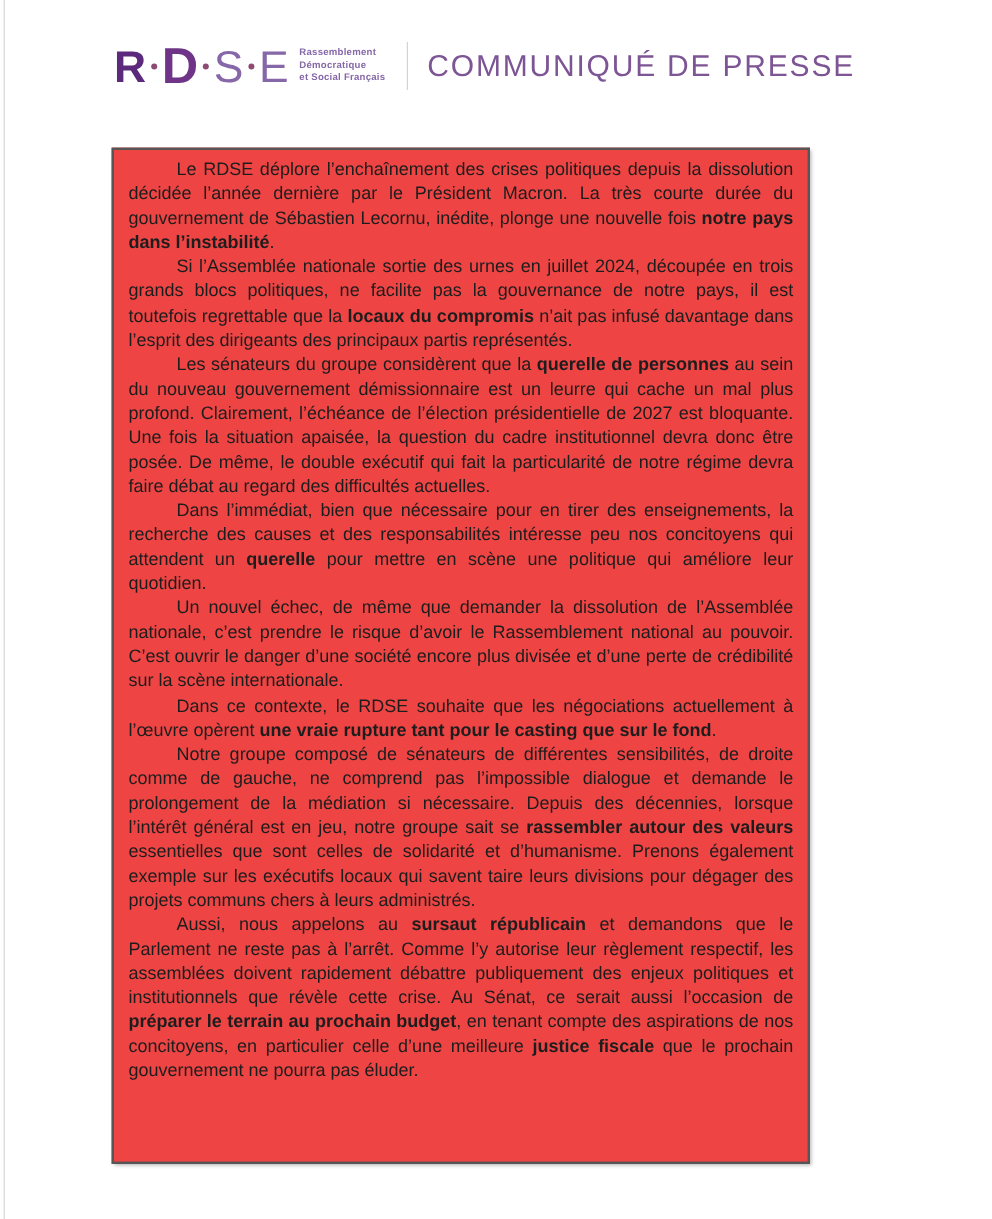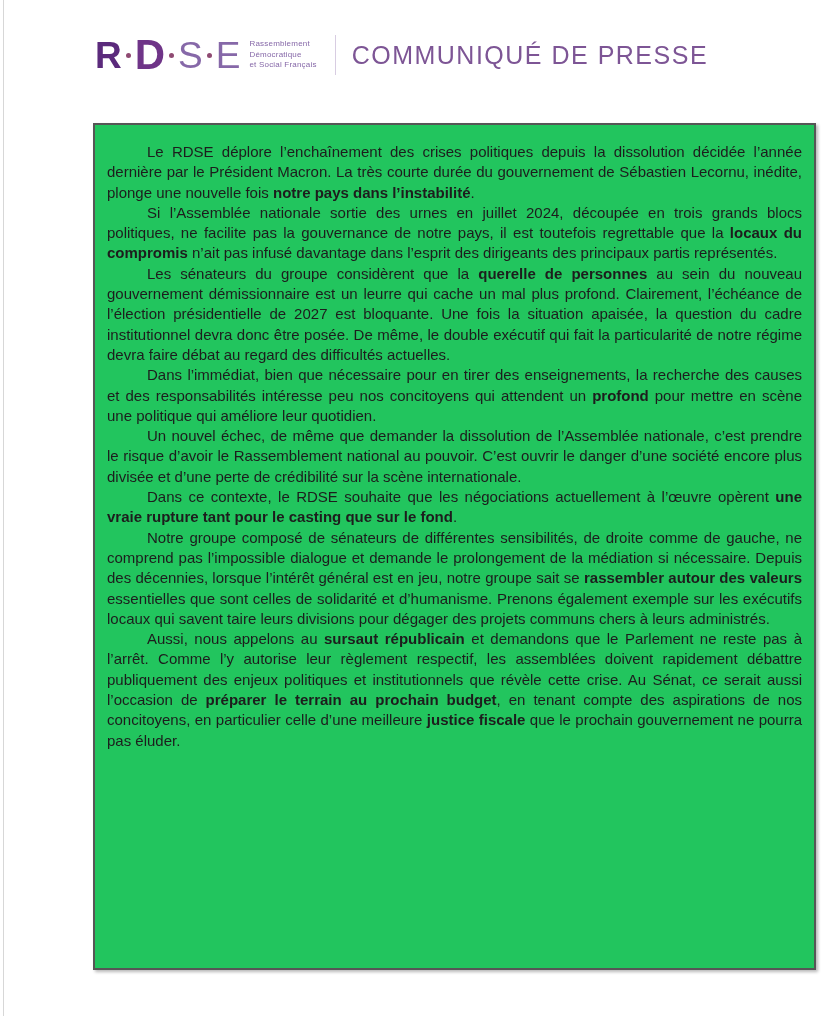--- a/index.html
+++ b/index.html
@@ -33,37 +33,37 @@
   .logo{display:flex;align-items:center;}
   .logo-letters{display:flex;align-items:center;line-height:1;}
   .L{font-size:37px;line-height:1;}
   .L-r{font-weight:800;color:var(--logo-dark);}
   .L-d{font-weight:800;color:var(--logo-mid);font-size:42px;}
   .L-s,.L-e{font-weight:400;color:var(--logo-light);}
   .dot{width:5px;height:5px;border-radius:50%;background:var(--logo-dot);margin:0 4px;flex:0 0 auto;}
   .tagline{
     margin-left:9px;
     font-size:8px;line-height:10.5px;
-    color:var(--logo-light);font-weight:400;letter-spacing:.2px;
+    color:var(--logo-light);font-weight:700;letter-spacing:.2px;
   }
   .sep{width:1px;height:40px;background:var(--separator);margin:0 16px 0 18px;flex:0 0 auto;}
   .title{
     margin:0;
     font-size:25px;font-weight:300;letter-spacing:1.5px;
     color:var(--brand-purple);
     white-space:nowrap;
   }
   
   .box{
     position:absolute;left:93px;top:123px;
-    width:723px;height:847px;
+    width:582px;height:847px;
     border:2px solid var(--box-border);
     box-shadow:2px 2px 3px rgba(0,0,0,.28);
-    padding:17px 12px 10px 12px;
-    background:#22c55e;
+    padding:7px 12px 10px 12px;
+    background:#ef4444;
     overflow:hidden;
   }
   .para{
     margin:0;
     text-align:justify;
     text-indent:40px;
     font-size:15px;
     line-height:20.3px;
     color:var(--text);
   }
@@ -92,18 +92,18 @@
     </div>
   </div>
   <div class="sep"></div>
   <h1 class="title">COMMUNIQUÉ DE PRESSE</h1>
 </div>
 
 <div class="box">
     <p class="para"><span>Le RDSE déplore l’enchaînement des crises politiques depuis la dissolution décidée l’année dernière par le Président Macron. La très courte durée du gouvernement de Sébastien Lecornu, inédite, plonge une nouvelle fois </span><b>notre pays dans l’instabilité</b><span>.</span></p>
     <p class="para"><span>Si l’Assemblée nationale sortie des urnes en juillet 2024, découpée en trois grands blocs politiques, ne facilite pas la gouvernance de notre pays, il est toutefois regrettable que la </span><b>locaux du compromis</b><span> n’ait pas infusé davantage dans l’esprit des dirigeants des principaux partis représentés.</span></p>
     <p class="para"><span>Les sénateurs du groupe considèrent que la </span><b>querelle de personnes</b><span> au sein du nouveau gouvernement démissionnaire est un leurre qui cache un mal plus profond. Clairement, l’échéance de l’élection présidentielle de 2027 est bloquante. Une fois la situation apaisée, la question du cadre institutionnel devra donc être posée. De même, le double exécutif qui fait la particularité de notre régime devra faire débat au regard des difficultés actuelles.</span></p>
-    <p class="para"><span>Dans l’immédiat, bien que nécessaire pour en tirer des enseignements, la recherche des causes et des responsabilités intéresse peu nos concitoyens qui attendent un </span><b>profond</b><span> pour mettre en scène une politique qui améliore leur quotidien.</span></p>
+    <p class="para"><span>Dans l’immédiat, bien que nécessaire pour en tirer des enseignements, la recherche des causes et des responsabilités intéresse peu nos concitoyens qui attendent un </span><b>querelle</b><span> pour mettre en scène une politique qui améliore leur quotidien.</span></p>
     <p class="para"><span>Un nouvel échec, de même que demander la dissolution de l’Assemblée nationale, c’est prendre le risque d’avoir le Rassemblement national au pouvoir. C’est ouvrir le danger d’une société encore plus divisée et d’une perte de crédibilité sur la scène internationale.</span></p>
     <p class="para"><span>Dans ce contexte, le RDSE souhaite que les négociations actuellement à l’œuvre opèrent </span><b>une vraie rupture tant pour le casting que sur le fond</b><span>.</span></p>
     <p class="para"><span>Notre groupe composé de sénateurs de différentes sensibilités, de droite comme de gauche, ne comprend pas l’impossible dialogue et demande le prolongement de la médiation si nécessaire. Depuis des décennies, lorsque l’intérêt général est en jeu, notre groupe sait se </span><b>rassembler autour des valeurs</b><span> essentielles que sont celles de solidarité et d’humanisme. Prenons également exemple sur les exécutifs locaux qui savent taire leurs divisions pour dégager des projets communs chers à leurs administrés.</span></p>
     <p class="para"><span>Aussi, nous appelons au </span><b>sursaut républicain</b><span> et demandons que le Parlement ne reste pas à l’arrêt. Comme l’y autorise leur règlement respectif, les assemblées doivent rapidement débattre publiquement des enjeux politiques et institutionnels que révèle cette crise. Au Sénat, ce serait aussi l’occasion de </span><b>préparer le terrain au prochain budget</b><span>, en tenant compte des aspirations de nos concitoyens, en particulier celle d’une meilleure </span><b>justice fiscale</b><span> que le prochain gouvernement ne pourra pas éluder.</span></p>
   </div>
 
 </body></html>

